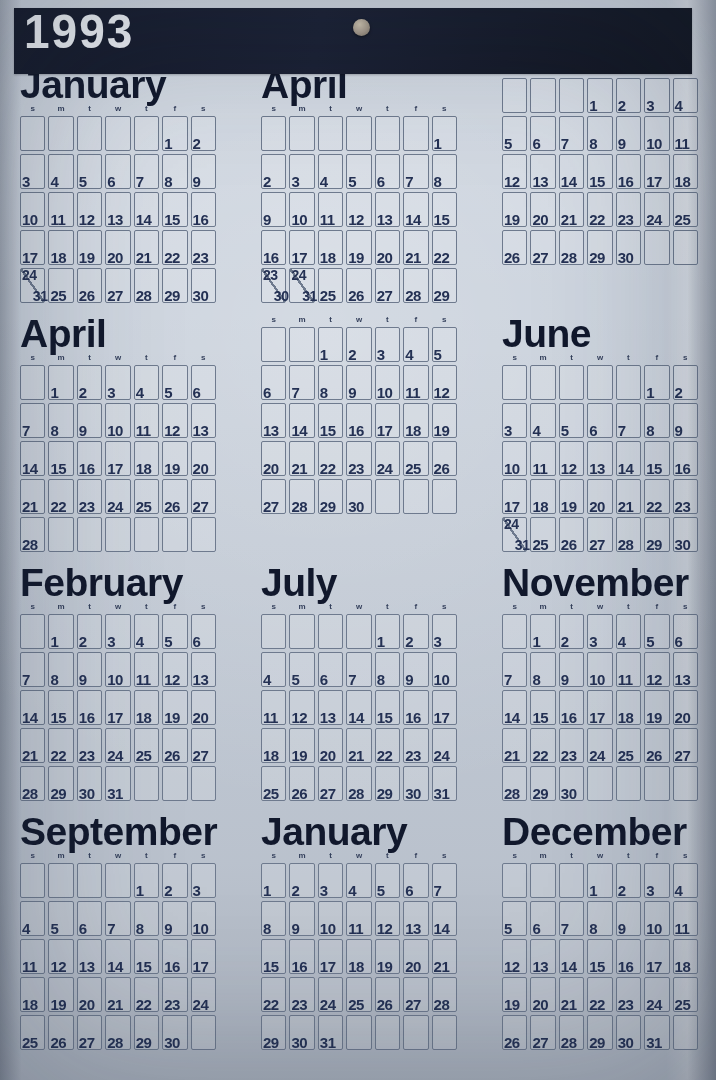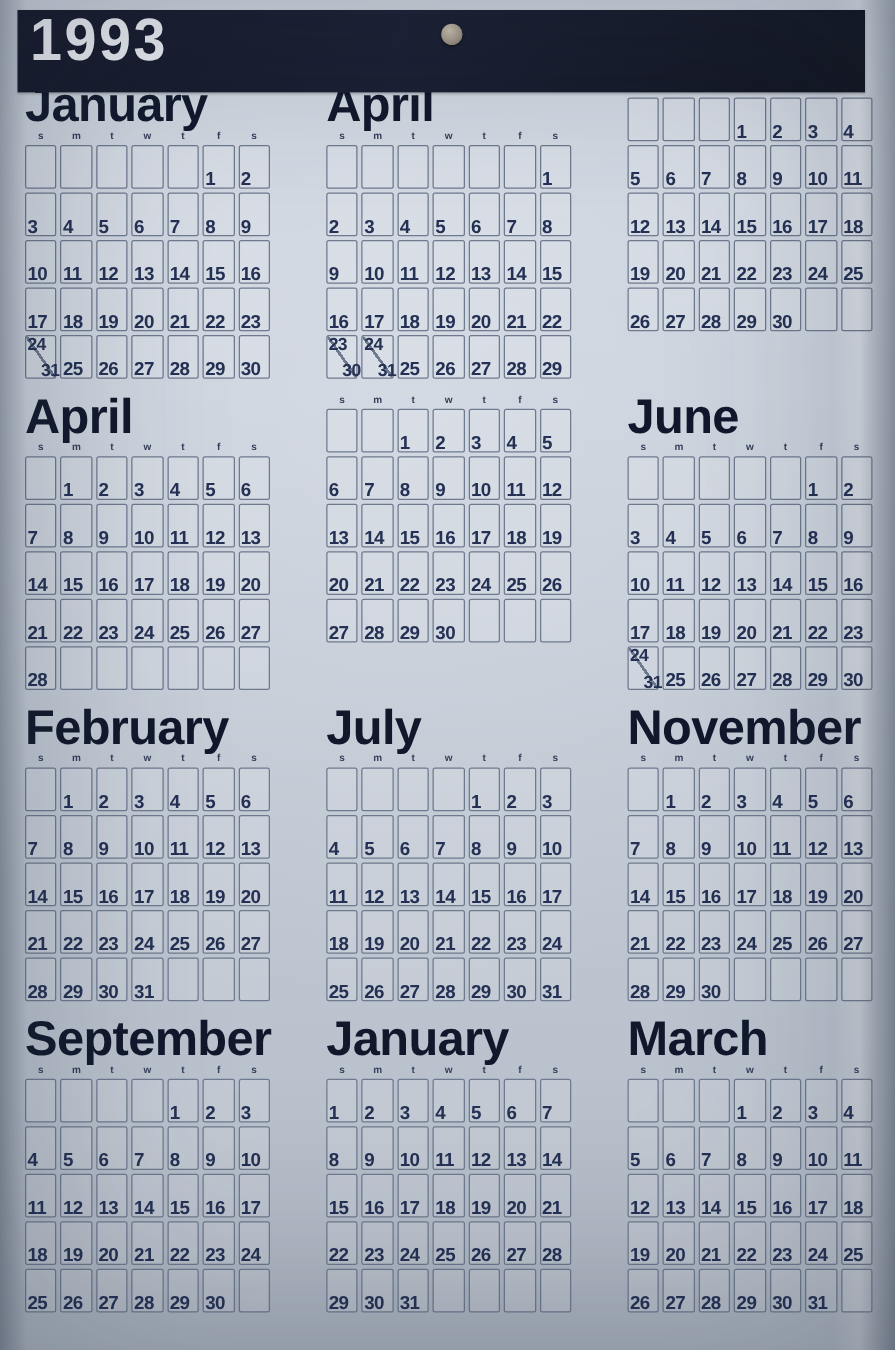--- a/index.html
+++ b/index.html
@@ -1288,21 +1288,21 @@
             <span class="num">31</span>
           </div>
           <div class="cell"></div>
           <div class="cell"></div>
           <div class="cell"></div>
           <div class="cell"></div>
         </div>
   </section>
 
   <section class="month">
-    <h2 class="month-title">March</h2>
+    <h2 class="month-title">December</h2>
     <div class="dow-row">
           <span class="dow">s</span>
           <span class="dow">m</span>
           <span class="dow">t</span>
           <span class="dow">w</span>
           <span class="dow">t</span>
           <span class="dow">f</span>
           <span class="dow">s</span>
         </div>
     <div class="date-grid">

